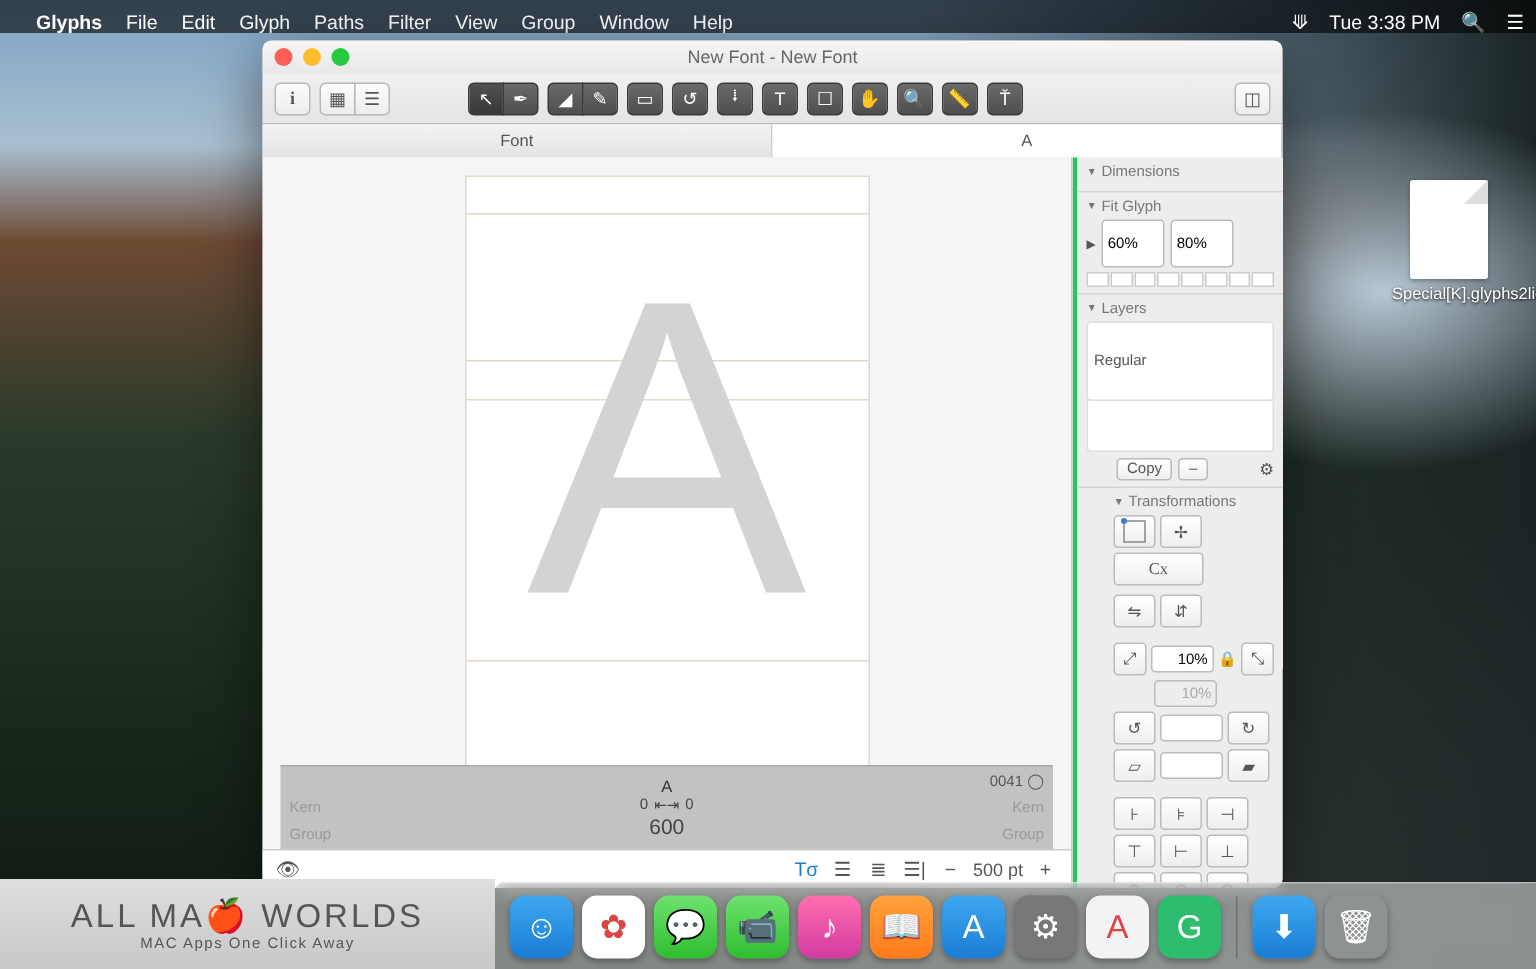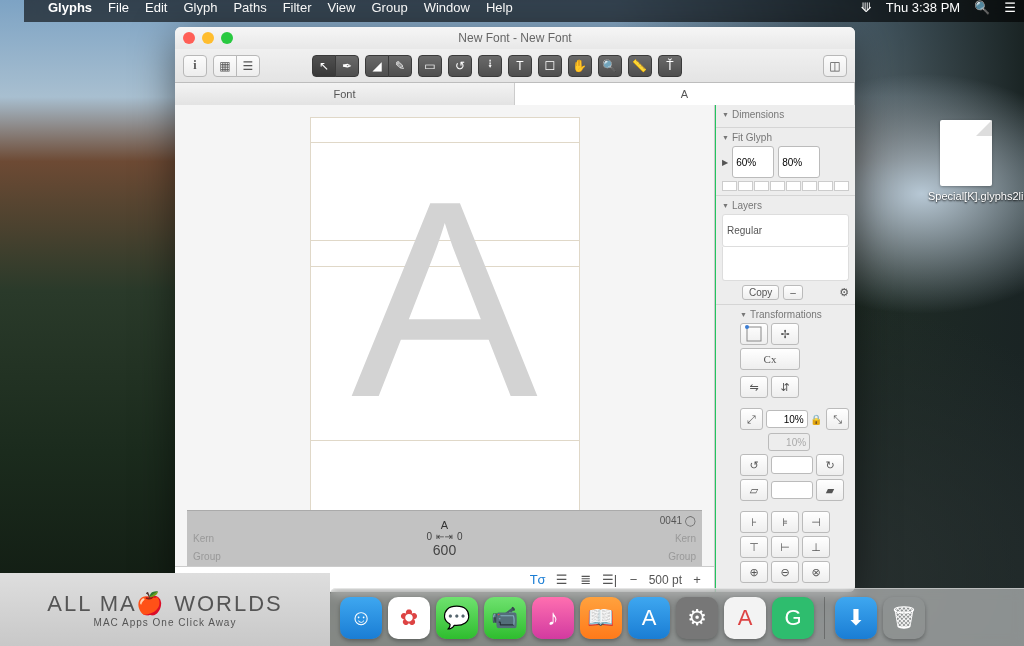--- a/index.html
+++ b/index.html
@@ -16,21 +16,21 @@
   background:
     radial-gradient(ellipse 300px 200px at 90% 30%, #b7c8d5 0%, transparent 60%),
     radial-gradient(ellipse 500px 400px at 80% 90%, #2a3232 0%, transparent 70%),
     linear-gradient(90deg, transparent 60%, #1a2424 100%);
 }
 
 
 .menubar {
   position: absolute; top:0; left:0; right:0; height:22px;
   background: rgba(0,0,0,0.6); backdrop-filter: blur(8px);
-  color:#fff; font-size:13px; display:flex; align-items:flex-start; padding:0 8px;margin-left:24px;
+  color:#fff; font-size:13px; display:flex; align-items:flex-end; padding:0 8px;
 }
 .menubar .left { display:flex; gap:16px; align-items:center; }
 .menubar .right { margin-left:auto; display:flex; gap:14px; align-items:center; font-size:13px;}
 .menubar .appname { font-weight:600; }
 .apple-logo { font-size:14px; }
 
 
 .desktop-file { position:absolute; top:120px; right:20px; width:76px; text-align:center; color:#fff; font-size:11px;}
 .desktop-file .file-icon {
   width:52px; height:66px; margin:0 auto 4px; background:#fff;
@@ -107,52 +107,52 @@
 
 .footbar{
   height:26px; background:#fff; border-top:1px solid #ccc; display:flex; align-items:center;
   padding:0 8px; gap:6px; font-size:12px; color:#555;
 }
 .footbar .spacer{flex:1;}
 .mini-btn{ width:18px;height:18px; display:flex;align-items:center;justify-content:center; font-size:13px;}
 
 .sidepanel{
   width:140px; background:#ededed; overflow-y:auto; font-size:11px; color:#555;
-  border-left:1px solid #22c55e;
+  border-left:3px solid #22c55e;
 }
 .panel-sec{ border-bottom:1px solid #d5d5d5; padding:4px 6px;}
 .panel-title{ font-size:10px; color:#777; display:flex; align-items:center; gap:3px; margin-bottom:3px;}
 .panel-title::before{content:"▼"; font-size:7px;}
 .dim-grid{display:flex;flex-direction:column;gap:2px;margin:2px 0;}
 .dim-row{display:flex;gap:2px;align-items:center;justify-content:space-around;font-size:16px;color:#aaa;font-family:Georgia,serif;}
 .dim-row .m{width:8px;height:22px;border-left:1px solid #999;border-right:1px solid #999;position:relative;}
 .dim-row .m::before,.dim-row .m::after{content:"";position:absolute;width:12px;height:1px;background:#999;left:-2px;}
 .dim-row .m::before{top:4px;} .dim-row .m::after{bottom:4px;}
 .fit-row{display:flex;gap:4px;align-items:center;}
 .fit-row input{width:42px;height:32px;font-size:10px;border:1px solid #bbb;border-radius:3px;padding:0 3px;}
 .fit-dots{display:flex;gap:1px;margin-top:3px;}
 .fit-dots span{flex:1;height:10px;background:#fff;border:1px solid #ccc;}
-.layer-item{padding:10px 4px;background:#fff;border:1px solid #ddd;border-radius:3px;font-size:10px;}
+.layer-item{padding:20px 4px;background:#fff;border:1px solid #ddd;border-radius:3px;font-size:10px;}
 .copy-row{display:flex;gap:4px;align-items:center;padding-left:20px;}
 .copy-btn{font-size:10px;background:linear-gradient(#fff,#eee);border:1px solid #bbb;border-radius:3px;padding:1px 6px;}
 .gear{margin-left:auto;font-size:11px;}
 .xform-grid{display:flex;flex-wrap:wrap;gap:3px;}
 .xf{width:28px;height:22px;background:linear-gradient(#fff,#eee);border:1px solid #bbb;border-radius:3px;
   display:flex;align-items:center;justify-content:center;font-size:11px;color:#555;}
 .xf.wide{width:60px;}
 .xf-input{width:42px;height:18px;font-size:10px;border:1px solid #bbb;border-radius:3px;text-align:right;padding-right:3px;}
 .xf-row{display:flex;gap:3px;align-items:center;width:100%;}
 
 
 .dock-wrap{
   position:absolute; left:0; right:0; bottom:0; height:60px;
   display:flex; align-items:flex-end;
 }
 .banner{
-  height:73px; flex:0 0 330px; background:linear-gradient(#dedede,#c8c8c8);
+  height:60px; flex:0 0 330px; background:linear-gradient(#dedede,#c8c8c8);
   display:flex;flex-direction:column;align-items:center;justify-content:center;
   font-family:"Times New Roman",serif; color:#555;
 }
 .banner .t1{font-size:22px;letter-spacing:2px;}
 .banner .t2{font-size:10px;letter-spacing:1px;}
 .dock{
   flex:1;height:58px;background:rgba(230,230,230,0.55);backdrop-filter:blur(6px);
   border-radius:6px 0 0 0;display:flex;align-items:center;padding:0 10px;gap:6px;
   border-top:1px solid rgba(255,255,255,.4);
 }
@@ -175,21 +175,21 @@
     <span>Glyph</span>
     <span>Paths</span>
     <span>Filter</span>
     <span>View</span>
     <span>Group</span>
     <span>Window</span>
     <span>Help</span>
   </div>
   <div class="right">
     <span>⟱</span>
-    <span>Thu 3:38 PM</span>
+    <span>Tue 3:38 PM</span>
     <span>🔍</span>
     <span>☰</span>
   </div>
 </div>
 
 <div class="desktop-file">
   <div class="file-icon"></div>
   <div class="name">Special[K].glyphs2license</div>
 </div>
 

